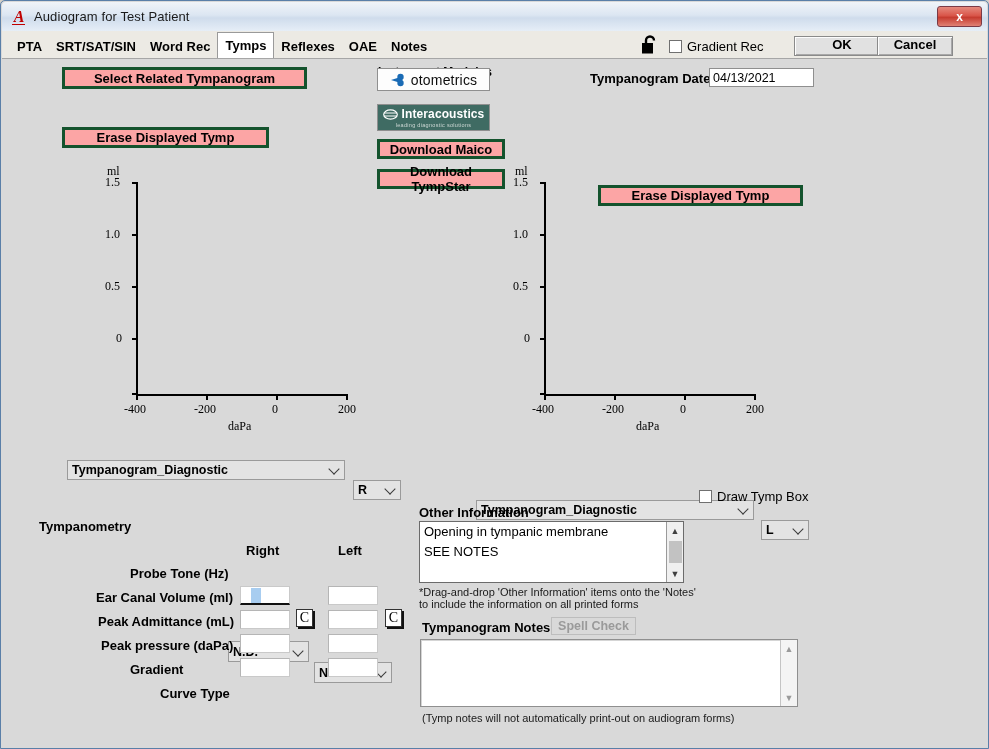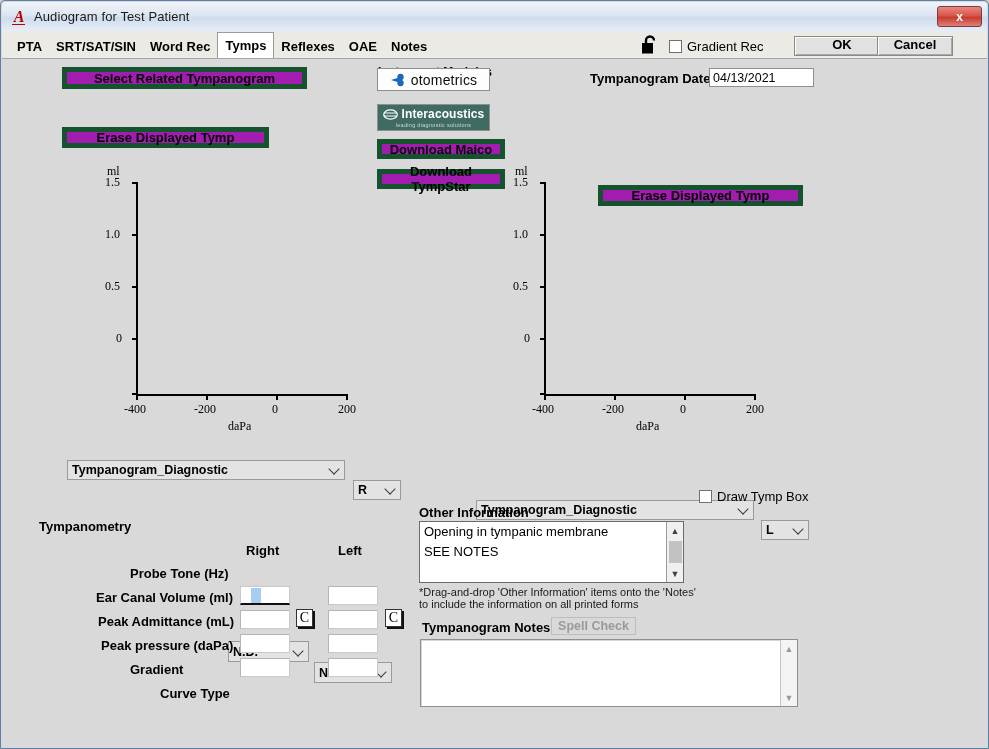--- a/index.html
+++ b/index.html
@@ -103,22 +103,22 @@
     position: absolute; left: 1px; top: 57px;
     width: 985px; height: 690px;
     background: #d9d9d9;
     border-top: 1px solid #a6a6a6;
   }
 
   .abs { position: absolute; }
 
   
   .formbtn {
-    background: #a21caf;
-    border: 5px solid #14532d;
+    background: #fca5a5;
+    border: 3px solid #14532d;
     font-size: 13px; font-weight: bold; color: #000;
     font-family: "Liberation Sans", sans-serif;
     cursor: pointer; text-align: center;
     display: flex; align-items: center; justify-content: center;
   }
 
   
   .combo {
     background: #e3e3e3;
     border: 1px solid #9a9a9a;
@@ -434,15 +434,16 @@
     <div class="disabledbtn abs" style="left:549px; top:558px; width:85px; height:18px;">Spell Check</div>
 
     <div id="notes-area" style="left:418px; top:580px; width:378px; height:68px;">
       <div class="sbar" style="background:#f4f4f4; border-left:1px solid #c4c4c4;">
         <div class="sarrow" style="color:#9a9a9a;">▲</div>
         <div class="sarrow" style="position:absolute; bottom:0; left:0; right:0; color:#9a9a9a;">▼</div>
       </div>
       <span style="position:absolute;left:4px;top:2px;font-size:12.5px;"></span>
     </div>
 
+    <div class="lbl-sm abs" style="left:420px; top:653px;">(Tymp notes will not automatically print-out on audiogram forms)</div>
 
   </div>
 </div>
 
 </body></html>

